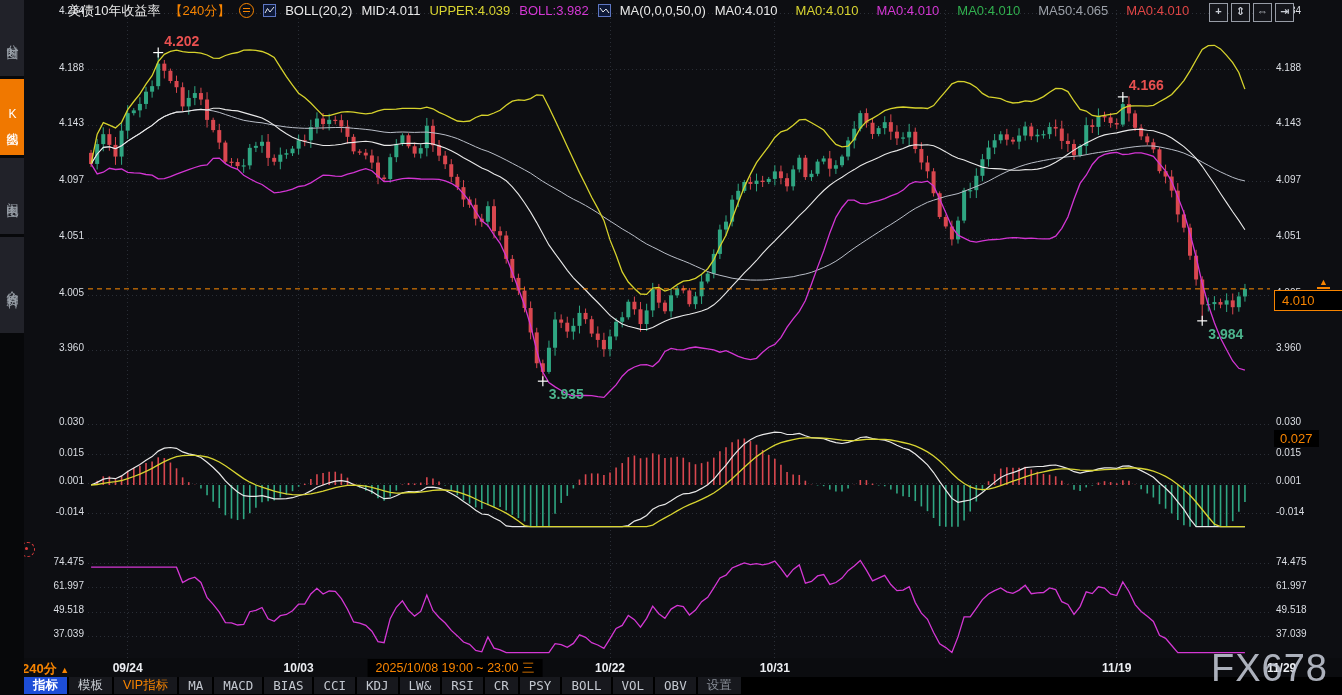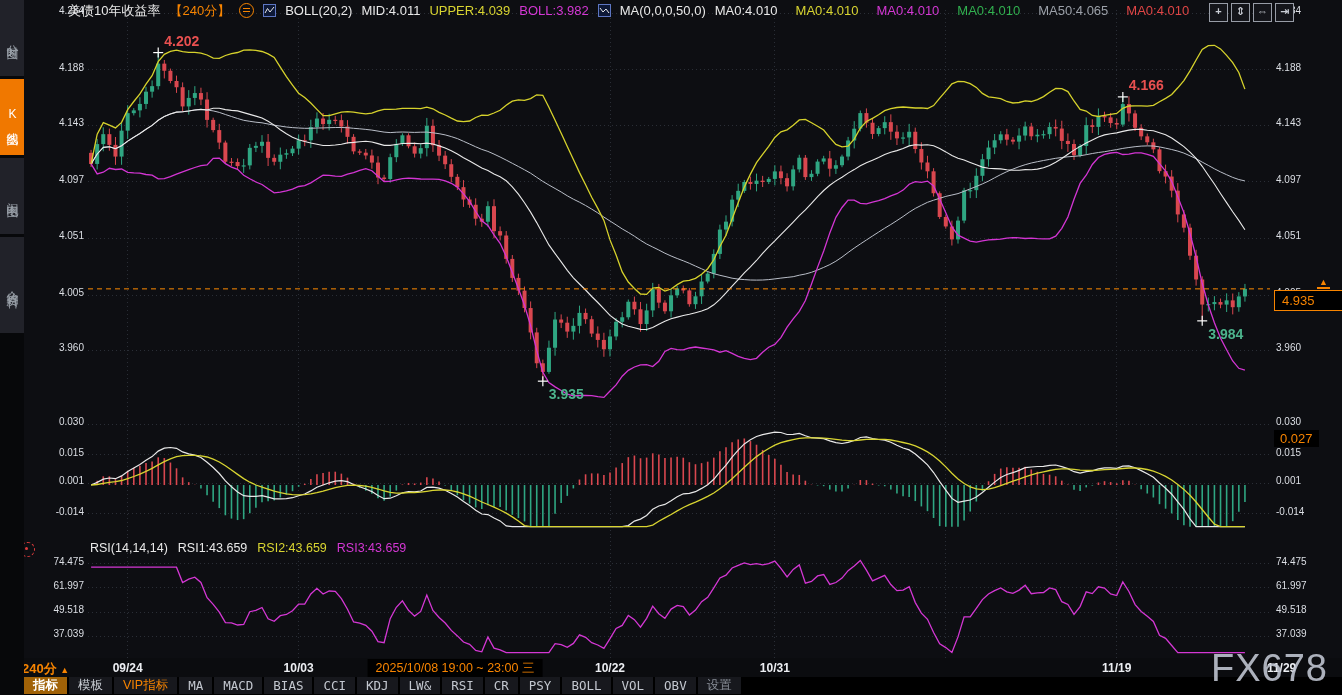--- a/index.html
+++ b/index.html
@@ -42,21 +42,21 @@
   .xaxis{position:absolute;left:0;top:658px;width:1342px;height:19px;background:#0b0c0f;z-index:5;}
   .xp{position:absolute;left:22px;top:2px;color:#f78400;font-size:13px;font-weight:700;cursor:pointer;}
   .xtick{position:absolute;top:3px;transform:translateX(-50%);color:#eceef2;font-size:12px;font-weight:700;}
   .xtip{position:absolute;top:1px;transform:translateX(-50%);background:#000;color:#f78400;
         font-size:12.5px;padding:1px 8px;white-space:nowrap;}
   
   .btoolbar{position:absolute;left:0;top:677px;width:1342px;height:18px;background:#000;display:flex;
             gap:2px;padding-left:24px;box-sizing:border-box;z-index:6;}
   .bt{height:17px;line-height:17px;padding:0 9px;background:#17181d;color:#ccd0d6;font-size:12.5px;
       cursor:pointer;white-space:nowrap;flex:none;}
-  .bt.active{background:#a16207;color:#fff;font-weight:700;}
+  .bt.active{background:#1d4ed8;color:#fff;font-weight:700;}
   .bt.vip{color:#f78400;}
   .bt.plain{font-family:"DejaVu Sans Mono","Liberation Mono",monospace;color:#c3c7cf;}
   .bt.dim{color:#878c95;}
   .watermark{position:absolute;right:14px;bottom:5px;font-size:38px;color:#c3c8d4;opacity:.88;
              letter-spacing:1px;z-index:40;pointer-events:none;}
   .sun-ic{position:absolute;left:20px;top:542px;width:13px;height:13px;border:1px dashed #e03c3c;
           border-radius:50%;z-index:5;cursor:pointer;}
   .sun-ic::after{content:"";position:absolute;left:4px;top:4px;width:3px;height:3px;background:#e03c3c;border-radius:50%;}
 </style>
 </head>
@@ -749,30 +749,24 @@
         <line x1="1028.7368421052631" x2="1028.7368421052631" y1="0" y2="121" stroke="#2a2e36" stroke-dasharray="1 3"></line>
         <line x1="1193.578947368421" x2="1193.578947368421" y1="0" y2="121" stroke="#2a2e36" stroke-dasharray="1 3"></line>
         <line x1="0" x2="1182" y1="26.783076000000015" y2="26.783076000000015" stroke="#2a2e36" stroke-dasharray="1 3"></line>
         <line x1="0" x2="1182" y1="50.890572000000006" y2="50.890572000000006" stroke="#2a2e36" stroke-dasharray="1 3"></line>
         <line x1="0" x2="1182" y1="75" y2="75" stroke="#2a2e36" stroke-dasharray="1 3"></line>
         <line x1="0" x2="1182" y1="99.109428" y2="99.109428" stroke="#2a2e36" stroke-dasharray="1 3"></line>
       </g>
       <polyline points="3.1,30.2 9.2,30.2 15.3,30.2 21.4,30.2 27.5,30.2 33.6,30.2 39.7,30.2 45.8,30.2 51.9,30.2 58.0,30.2 64.1,30.2 70.2,30.2 76.3,30.2 82.4,30.2 88.5,30.2 94.6,45.5 100.7,42.1 106.8,40.2 112.9,45.5 119.1,60.7 125.2,67.4 131.3,75.1 137.4,85.6 143.5,85.8 149.6,88.0 155.7,87.5 161.8,74.7 167.9,73.4 174.0,70.5 180.1,81.8 186.2,84.3 192.3,78.7 198.4,77.5 204.5,73.7 210.6,67.1 216.7,67.1 222.8,57.0 228.9,51.3 235.1,57.0 241.2,54.0 247.3,54.3 253.4,61.6 259.5,72.3 265.6,85.0 271.7,86.1 277.8,88.4 283.9,94.2 290.0,104.7 296.1,105.7 302.2,81.7 308.3,70.3 314.4,63.8 320.5,73.3 326.6,79.1 332.7,74.4 338.8,58.1 344.9,73.4 351.1,80.5 357.2,86.0 363.3,93.4 369.4,98.9 375.5,105.0 381.6,107.4 387.7,113.5 393.8,114.8 399.9,99.9 406.0,111.1 412.1,112.8 418.2,115.6 424.3,115.6 430.4,115.6 436.5,115.6 442.6,115.6 448.7,115.6 454.8,115.6 460.9,115.6 467.1,106.6 473.2,107.6 479.3,110.3 485.4,106.4 491.5,97.8 497.6,100.3 503.7,105.7 509.8,108.0 515.9,111.3 522.0,101.6 528.1,91.4 534.2,88.4 540.3,78.5 546.4,82.7 552.5,90.2 558.6,81.3 564.7,69.2 570.8,76.7 576.9,81.3 583.1,72.1 589.2,68.4 595.3,69.7 601.4,78.0 607.5,73.1 613.6,64.6 619.7,60.3 625.8,50.8 631.9,41.0 638.0,38.2 644.1,31.0 650.2,28.4 656.3,25.9 662.4,27.6 668.5,26.6 674.6,27.8 680.7,26.7 686.8,24.1 692.9,31.4 699.1,39.9 705.2,32.4 711.3,27.9 717.4,46.1 723.5,44.5 729.6,38.9 735.7,37.5 741.8,47.4 747.9,45.5 754.0,41.1 760.1,33.7 766.2,29.0 772.3,23.5 778.4,33.2 784.5,43.8 790.6,41.1 796.7,38.3 802.8,47.5 808.9,53.6 815.1,53.1 821.2,49.6 827.3,65.6 833.4,76.1 839.5,82.3 845.6,95.5 851.7,106.7 857.8,110.6 863.9,115.4 870.0,99.9 876.1,79.9 882.2,79.8 888.3,71.3 894.4,62.6 900.5,57.0 906.6,53.6 912.7,50.9 918.8,54.9 924.9,56.4 931.1,53.1 937.2,48.3 943.3,56.7 949.4,55.8 955.5,55.5 961.6,50.9 967.7,52.6 973.8,64.7 979.9,67.5 986.0,77.3 992.1,69.6 998.2,54.9 1004.3,56.6 1010.4,49.8 1016.5,51.1 1022.6,57.0 1028.7,58.6 1034.8,44.9 1040.9,54.5 1047.1,67.6 1053.2,74.5 1059.3,79.2 1065.4,84.4 1071.5,98.3 1077.6,101.3 1083.7,108.5 1089.8,115.6 1095.9,115.6 1102.0,115.6 1108.1,115.6 1114.2,115.6 1120.3,115.6 1126.4,115.6 1132.5,115.6 1138.6,115.6 1144.7,115.6 1150.8,115.6 1156.9,115.6" fill="none" stroke="#d437d4" stroke-width="1.3"></polyline>
     </svg>
 
-  <div class="panel-hdr" style="top:541px">
-    <span>RSI(14,14,14)</span>
-    <span>RSI1:43.659</span>
-    <span class="yellow">RSI2:43.659</span>
-    <span class="magenta">RSI3:43.659</span>
-  </div>
 
   <div class="sun-ic"></div>
 
-  <div class="price-box" id="priceBox" style="top: 290px;">4.935</div>
+  <div class="price-box" id="priceBox" style="top: 290px;">4.010</div>
   <div class="price-marker" id="priceMarker" style="top: 278px;">▲</div>
   <div class="macd-box" id="macdBox" style="top: 430px;">0.027</div>
 
   <div class="xaxis" id="xaxisRow">
     <span class="xp">
       <span>240分</span>
       <span style="font-size:9px">▲</span>
     </span>
     <span class="xtick" style="left: 127.684px;">09/24</span>
       <span class="xtick" style="left: 298.632px;">10/03</span>

